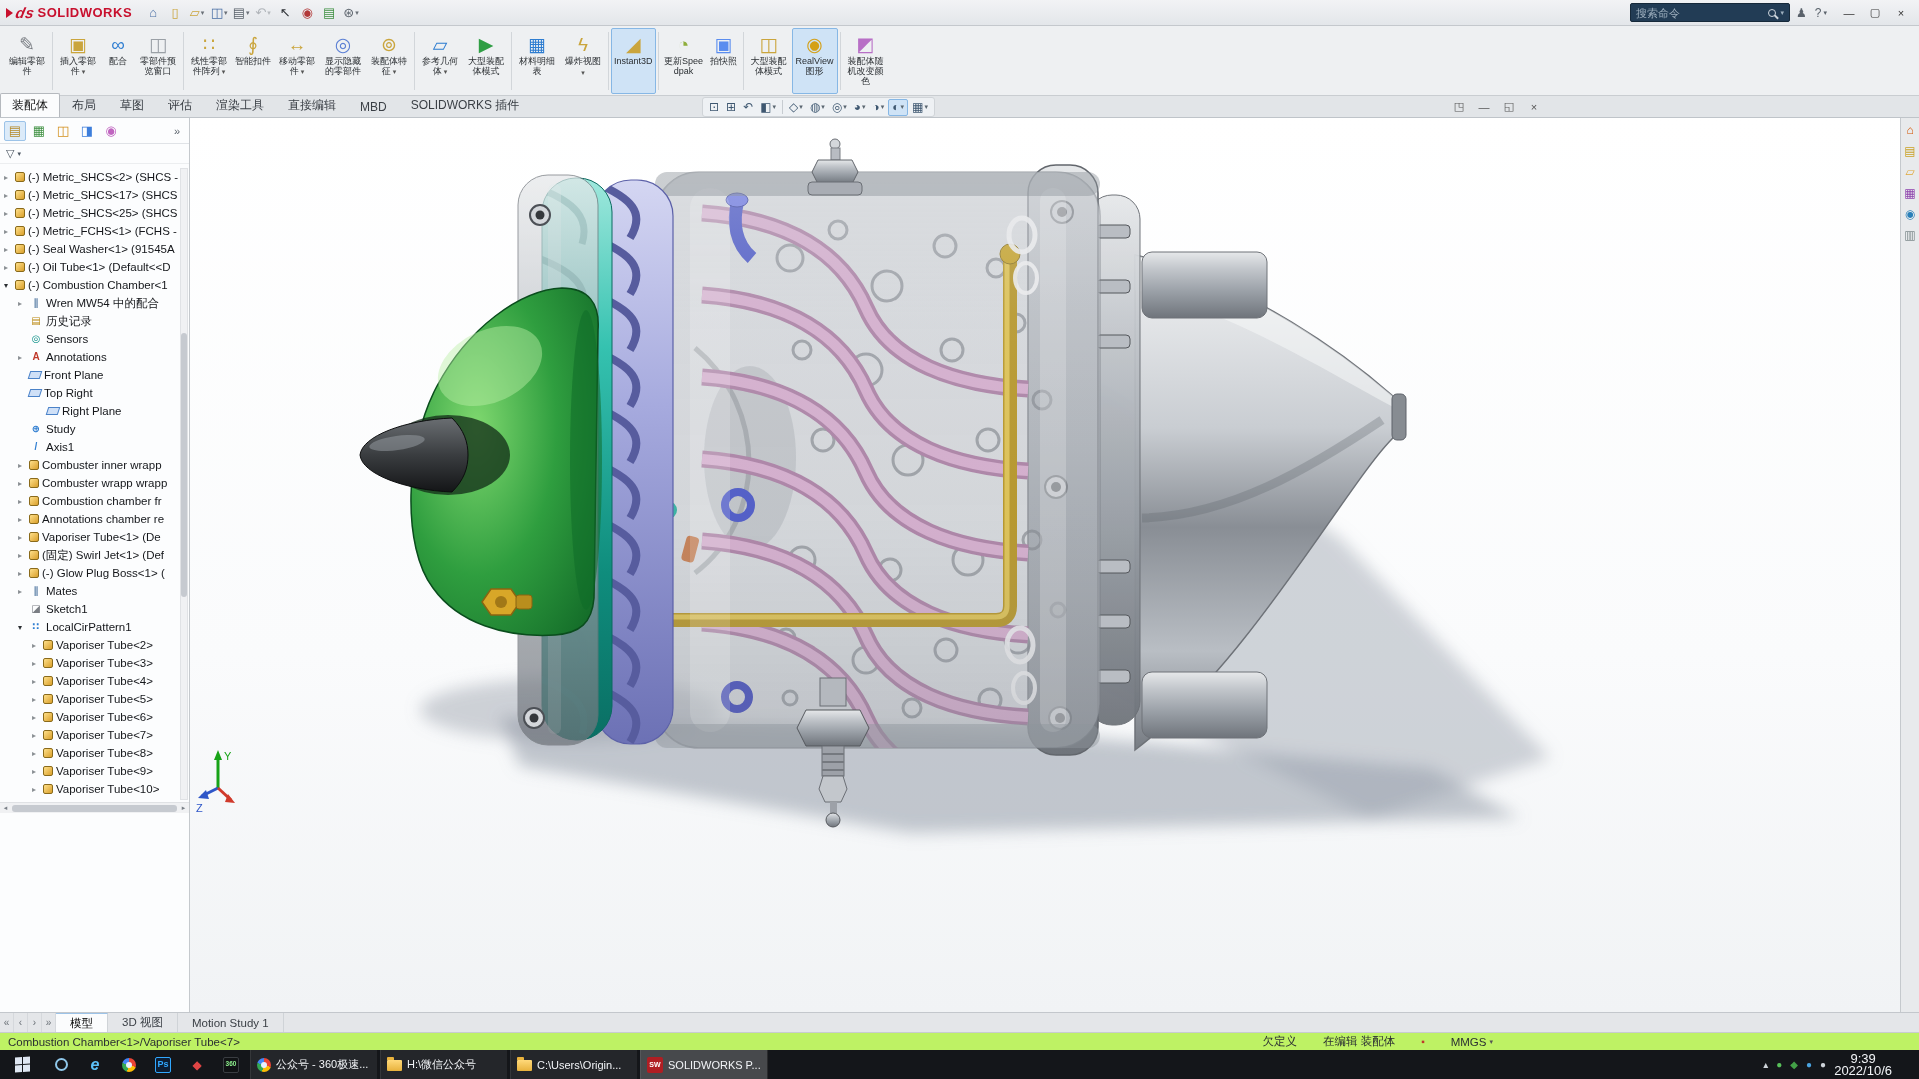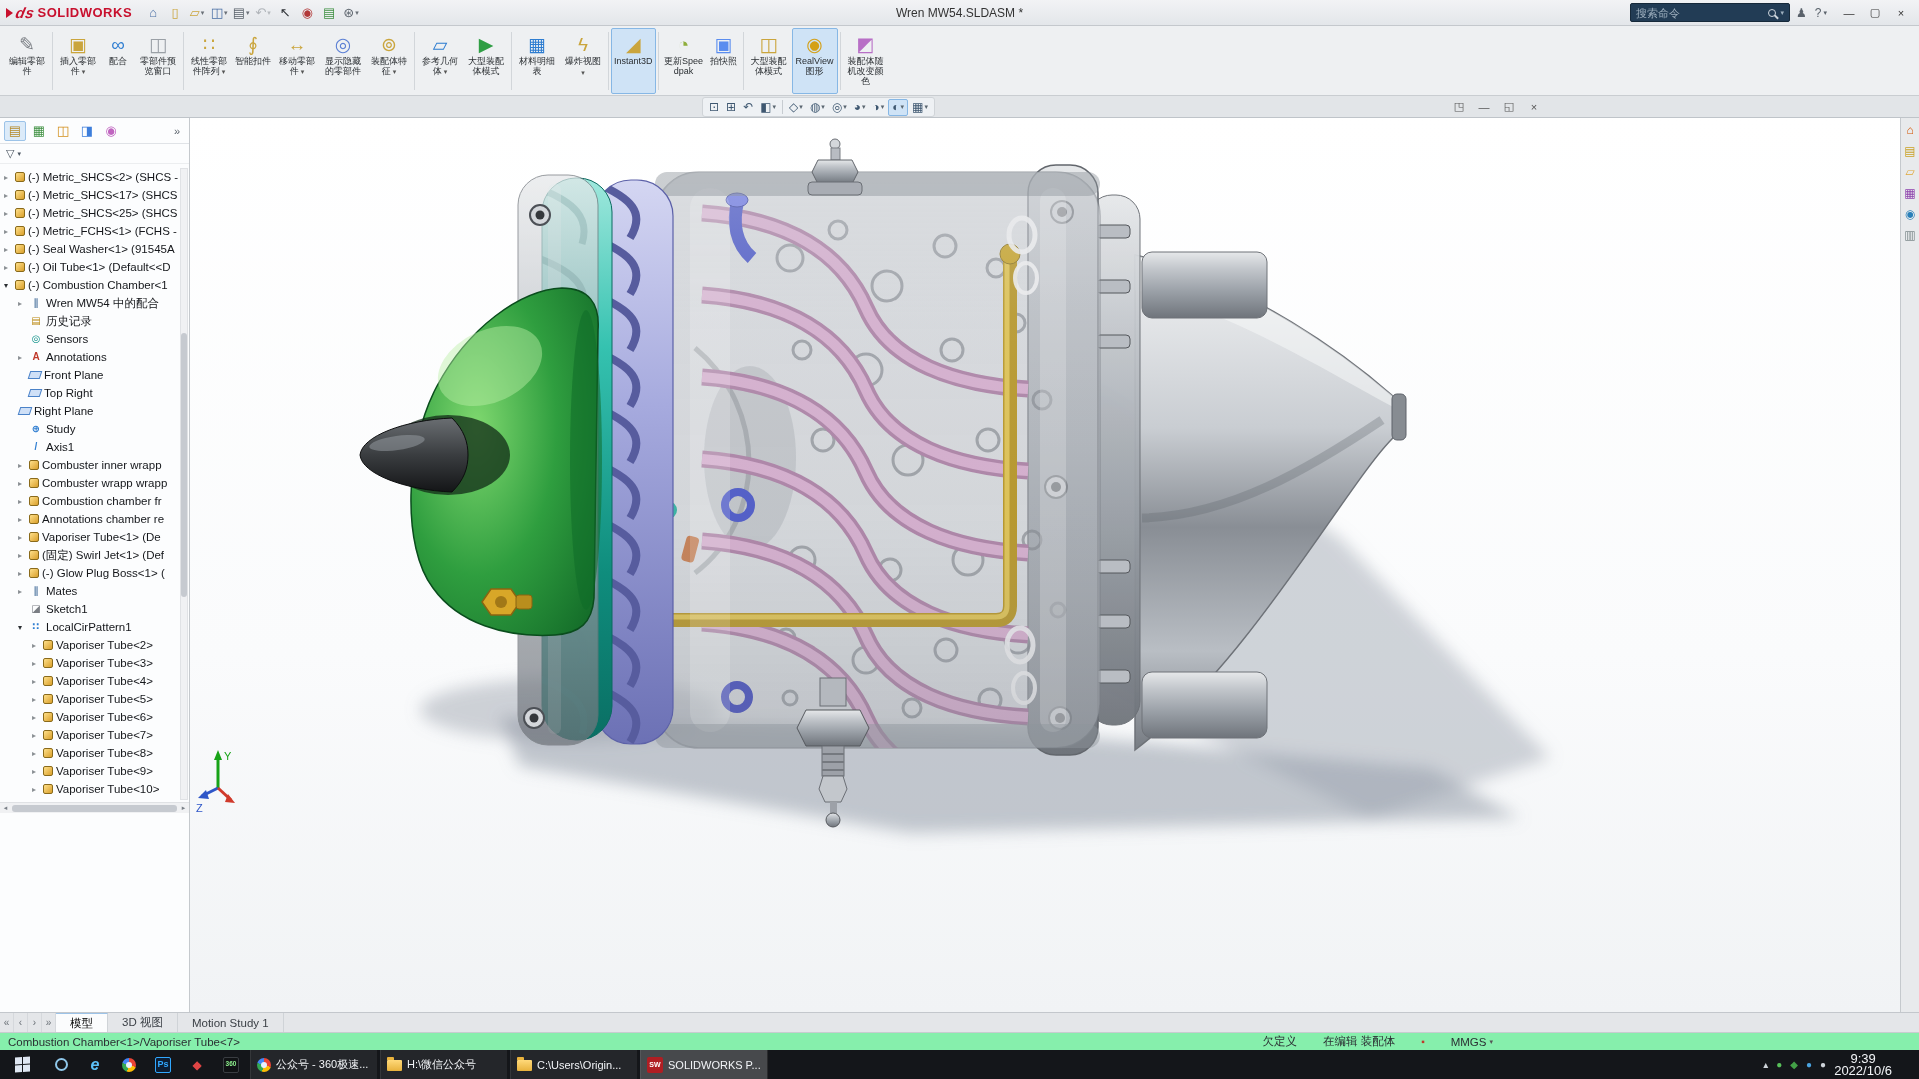--- a/index.html
+++ b/index.html
@@ -81,21 +81,21 @@
   .rightstrip{width:19px;background:#e8eaec;border-left:1px solid #c5c9cd;display:flex;flex-direction:column;align-items:center;padding-top:4px;gap:5px;flex:none}
   .rsico{font-size:12px;line-height:1;width:16px;height:16px;display:flex;align-items:center;justify-content:center;border-radius:2px}
 
   
   .doctabs{height:20px;background:#e4e6e9;border-top:1px solid #c3c7cc;display:flex;align-items:stretch;flex:none}
   .dnav{width:14px;display:flex;align-items:center;justify-content:center;color:#6a7077;font-size:10px;border-right:1px solid #d5d8dc}
   .dtab{padding:0 14px;display:flex;align-items:center;font-size:11.5px;color:#3a3f45;border-right:1px solid #cfd3d7;cursor:default}
   .dtab.active{background:#fbfcfd;color:#000;border-top:1px solid #9cc3e8}
 
   
-  .statusbar{height:18px;background:#86efac;border-top:1px solid #c8ccd0;display:flex;align-items:center;padding:0 8px;font-size:11.5px;color:#2b2f33;flex:none}
+  .statusbar{height:18px;background:#bef264;border-top:1px solid #c8ccd0;display:flex;align-items:center;padding:0 8px;font-size:11.5px;color:#2b2f33;flex:none}
   .sb-right{margin-left:auto;display:flex;align-items:center;gap:26px;margin-right:418px}
   .sb-ico{font-size:10px}
   .sb-units{display:flex;align-items:center;gap:3px}
   .sb-units .caret{font-size:7px;color:#555}
 
   
   .taskbar{height:29px;background:#14161a;display:flex;align-items:stretch;color:#e8eaee;flex:none}
   .tstart{width:44px;display:flex;align-items:center;justify-content:center}
   .winlogo{display:grid;grid-template-columns:7px 7px;grid-template-rows:7px 7px;gap:1px;transform:skewY(-4deg)}
   .winlogo i{background:#dfe7f2}
@@ -150,21 +150,20 @@
         </span><span class="qi">
           <span style="color: rgb(43, 47, 51);">↖</span>
         </span><span class="qi">
           <span style="color: rgb(178, 57, 57);">◉</span>
         </span><span class="qi">
           <span style="color: rgb(63, 145, 66);">▤</span>
         </span><span class="qi">
           <span style="color: rgb(90, 98, 107);">⊛</span>
           <span class="caret">▾</span>
         </span></span>
-    <div class="tb-title">Wren MW54.SLDASM *</div>
     <div class="tb-right">
       <div class="searchbox">
         <input placeholder="搜索命令" style="">
         <span class="mag"></span>
         <span style="color:#9fb0bf;font-size:7px">▾</span>
       </div>
       <span id="tb-right-icons" style="display:flex;gap:8px">
           <span class="tbico">
             <span>♟</span>
           </span>
@@ -262,20 +261,30 @@
         <span class="rlabel">RealView图形</span>
       </div>
       <div class="rsep"></div>
       <div class="rbtn">
         <span class="ricon" style="color: rgb(184, 111, 198);">◩</span>
         <span class="rlabel">装配体随机改变颜色</span>
       </div>
     </div>
 
   <div class="tabrow">
+    <span id="cmd-tabs" style="display:flex;align-items:flex-end;height:100%">
+        <span class="ctab active">装配体</span>
+        <span class="ctab">布局</span>
+        <span class="ctab">草图</span>
+        <span class="ctab">评估</span>
+        <span class="ctab">渲染工具</span>
+        <span class="ctab">直接编辑</span>
+        <span class="ctab">MBD</span>
+        <span class="ctab">SOLIDWORKS 插件</span>
+      </span>
     <div class="hud" id="headsup">
         <span class="hudbtn">
           <span>⊡</span>
         </span>
         <span class="hudbtn">
           <span>⊞</span>
         </span>
         <span class="hudbtn">
           <span>↶</span>
         </span>
@@ -405,21 +414,21 @@
           <div class="trow" style="padding-left: 18px;">
             <span class="tarrow "></span>
             <span class="ti ti-plane"></span>
             <span class="tlabel">Front Plane</span>
           </div>
           <div class="trow" style="padding-left: 18px;">
             <span class="tarrow "></span>
             <span class="ti ti-plane"></span>
             <span class="tlabel">Top Right</span>
           </div>
-          <div class="trow" style="padding-left: 8px;">
+          <div class="trow" style="padding-left: 36px;">
             <span class="tarrow "></span>
             <span class="ti ti-plane"></span>
             <span class="tlabel">Right Plane</span>
           </div>
           <div class="trow" style="padding-left: 18px;">
             <span class="tarrow "></span>
             <span class="ti " style="color: rgb(46, 125, 209); font-weight: bold;">⊕</span>
             <span class="tlabel">Study</span>
           </div>
           <div class="trow" style="padding-left: 18px;">

